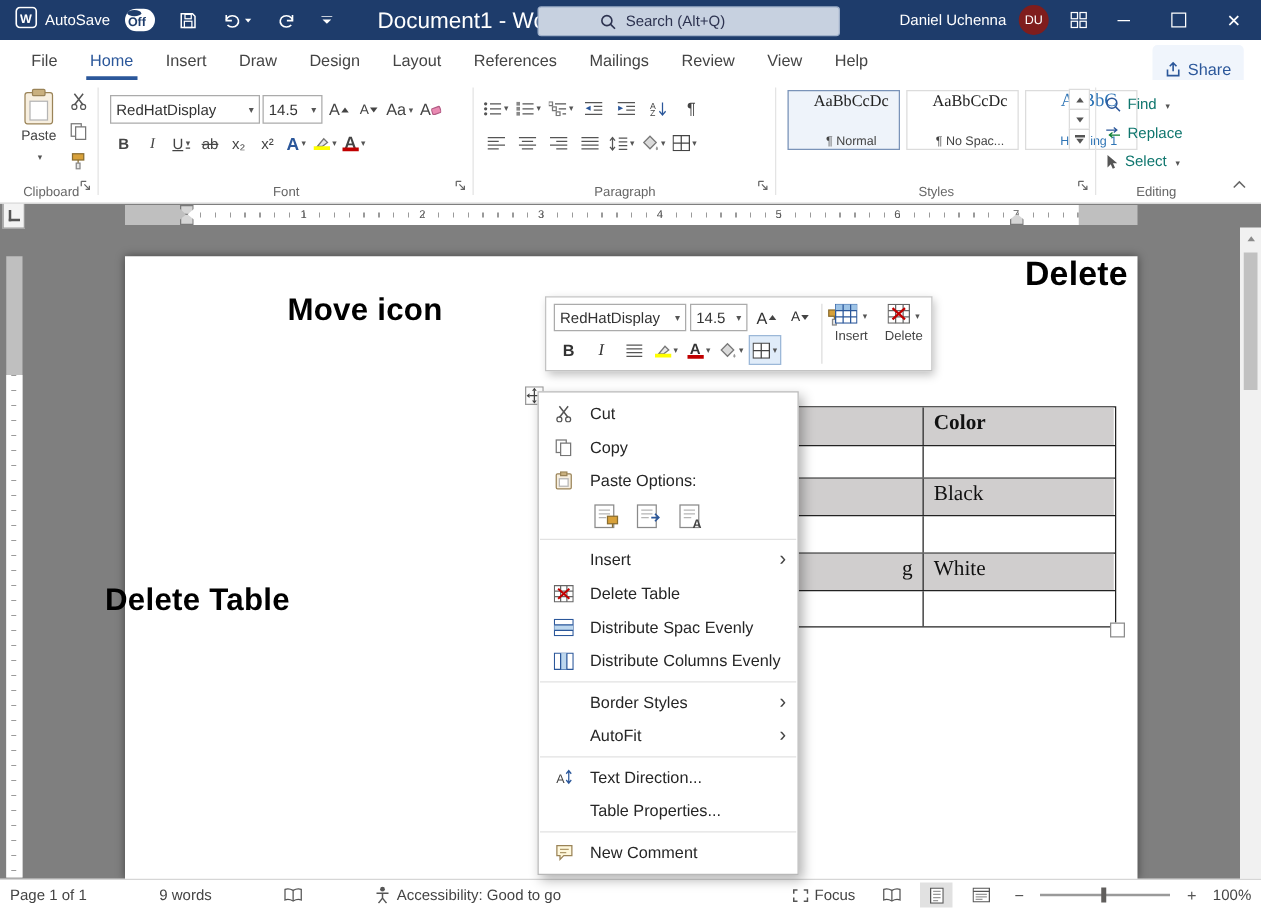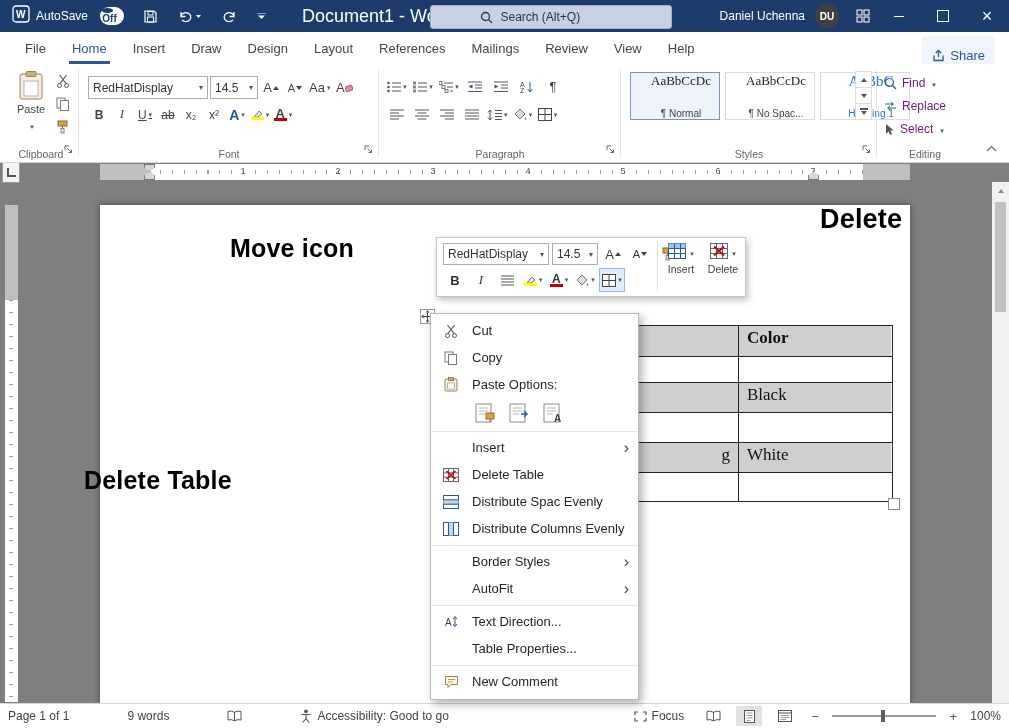--- a/index.html
+++ b/index.html
@@ -13,22 +13,22 @@
   .tbbtn{display:flex;align-items:center;justify-content:center;height:100%;padding:0 7px;cursor:default;}
   .pill{display:flex;align-items:center;background:#fff;border-radius:9px;height:16px;padding:1px 7px 1px 2px;margin:0 6px;flex-direction:column;}
   .pill .knob{width:11px;height:11px;border-radius:50%;background:#1e3c6b;margin-right:4px;}
   .pill .state{font-size:10px;font-weight:bold;color:#1e3c6b;}
   .searchbox{position:absolute;left:430px;top:5px;width:240px;height:22px;background:#c7d1e0;
              border:1px solid #9fb0c9;border-radius:3px;display:flex;align-items:center;justify-content:center;z-index:7;}
   .searchbox input{background:transparent;border:none;outline:none;width:120px;font-size:12px;color:#2d3350;
                    font-family:"Liberation Sans",sans-serif;}
   .searchbox input::placeholder{color:#2d3350;opacity:1;}
   .tbright{position:absolute;right:0;top:0;height:32px;display:flex;align-items:center;}
-  .avatar{width:24px;height:24px;border-radius:50%;background:#404040;color:#fff;display:flex;align-items:center;
-          justify-content:center;font-size:10px;font-weight:bold;margin:0 10px;}
+  .avatar{width:24px;height:24px;border-radius:50%;background:#7f1d1d;color:#fff;display:flex;align-items:center;
+          justify-content:center;font-size:10px;font-weight:normal;margin:0 10px;}
   .wbtn{width:44px;height:32px;display:flex;align-items:center;justify-content:center;color:#fff;font-size:13px;}
   .maxrect{width:10px;height:10px;border:1px solid #fff;}
   .minline{width:10px;height:1px;background:#fff;}
   .closex{font-size:15px;line-height:1;}
   .closex::after{content:"\00d7";font-size:18px;}
   
   .tabsrow{position:absolute;top:32px;left:0;right:0;height:32px;background:#fff;display:flex;align-items:center;
            padding-left:12px;z-index:5;}
   .tab{position:relative;height:100%;display:flex;align-items:center;padding:0 13px;font-size:13px;color:#444;}
   .tab.active{color:#2b579a;}
@@ -61,21 +61,21 @@
   .stylecard.sel{border-color:#7a93b8;background:#eef3fa;}
   .sprev{font-size:13px;color:#222;font-family:"Liberation Serif",serif;}
   .sname{font-size:10px;color:#444;}
   .stylecard.h1 .sprev{color:#2e74b5;font-size:15px;}
   .stylecard.h1 .sname{color:#2e74b5;}
   .scrollcol{position:absolute;right:2px;top:8px;display:flex;flex-direction:column;}
   .scbtn{width:15px;height:15px;border:1px solid #dcdcdc;display:flex;flex-direction:column;align-items:center;justify-content:center;background:#fff;margin-top:-1px;}
   .triu{width:0;height:0;border-left:3.5px solid transparent;border-right:3.5px solid transparent;border-bottom:4px solid #555;}
   .trid{width:0;height:0;border-left:3.5px solid transparent;border-right:3.5px solid transparent;border-top:4px solid #555;}
   .morebar{width:8px;height:2px;background:#555;margin-bottom:1px;}
-  .editrow{position:absolute;left:2px;display:flex;align-items:center;gap:5px;font-size:12px;color:#701a75;}
+  .editrow{position:absolute;left:2px;display:flex;align-items:center;gap:5px;font-size:12px;color:#0f766e;}
   
   .tabsel{position:absolute;left:2px;top:161px;width:16px;height:20px;background:#f3f3f3;border:1px solid #999;
           display:flex;align-items:center;justify-content:center;z-index:4;}
   .tabsel .lshape{width:7px;height:7px;border-left:2px solid #555;border-bottom:2px solid #555;}
   .hruler{position:absolute;left:100px;top:164px;width:810px;height:16px;background:#bfbfbf;z-index:4;}
   .hruler .white{position:absolute;left:48px;width:715px;top:0;bottom:0;background:#fff;}
   .hruler .ticks{position:absolute;left:48px;width:715px;top:6px;height:4px;
                  background:repeating-linear-gradient(90deg,#9a9a9a 0 1px,transparent 1px 11.9px);}
   .rnum{position:absolute;top:2px;font-size:9px;color:#555;transform:translateX(-50%);}
   .ind{position:absolute;}

